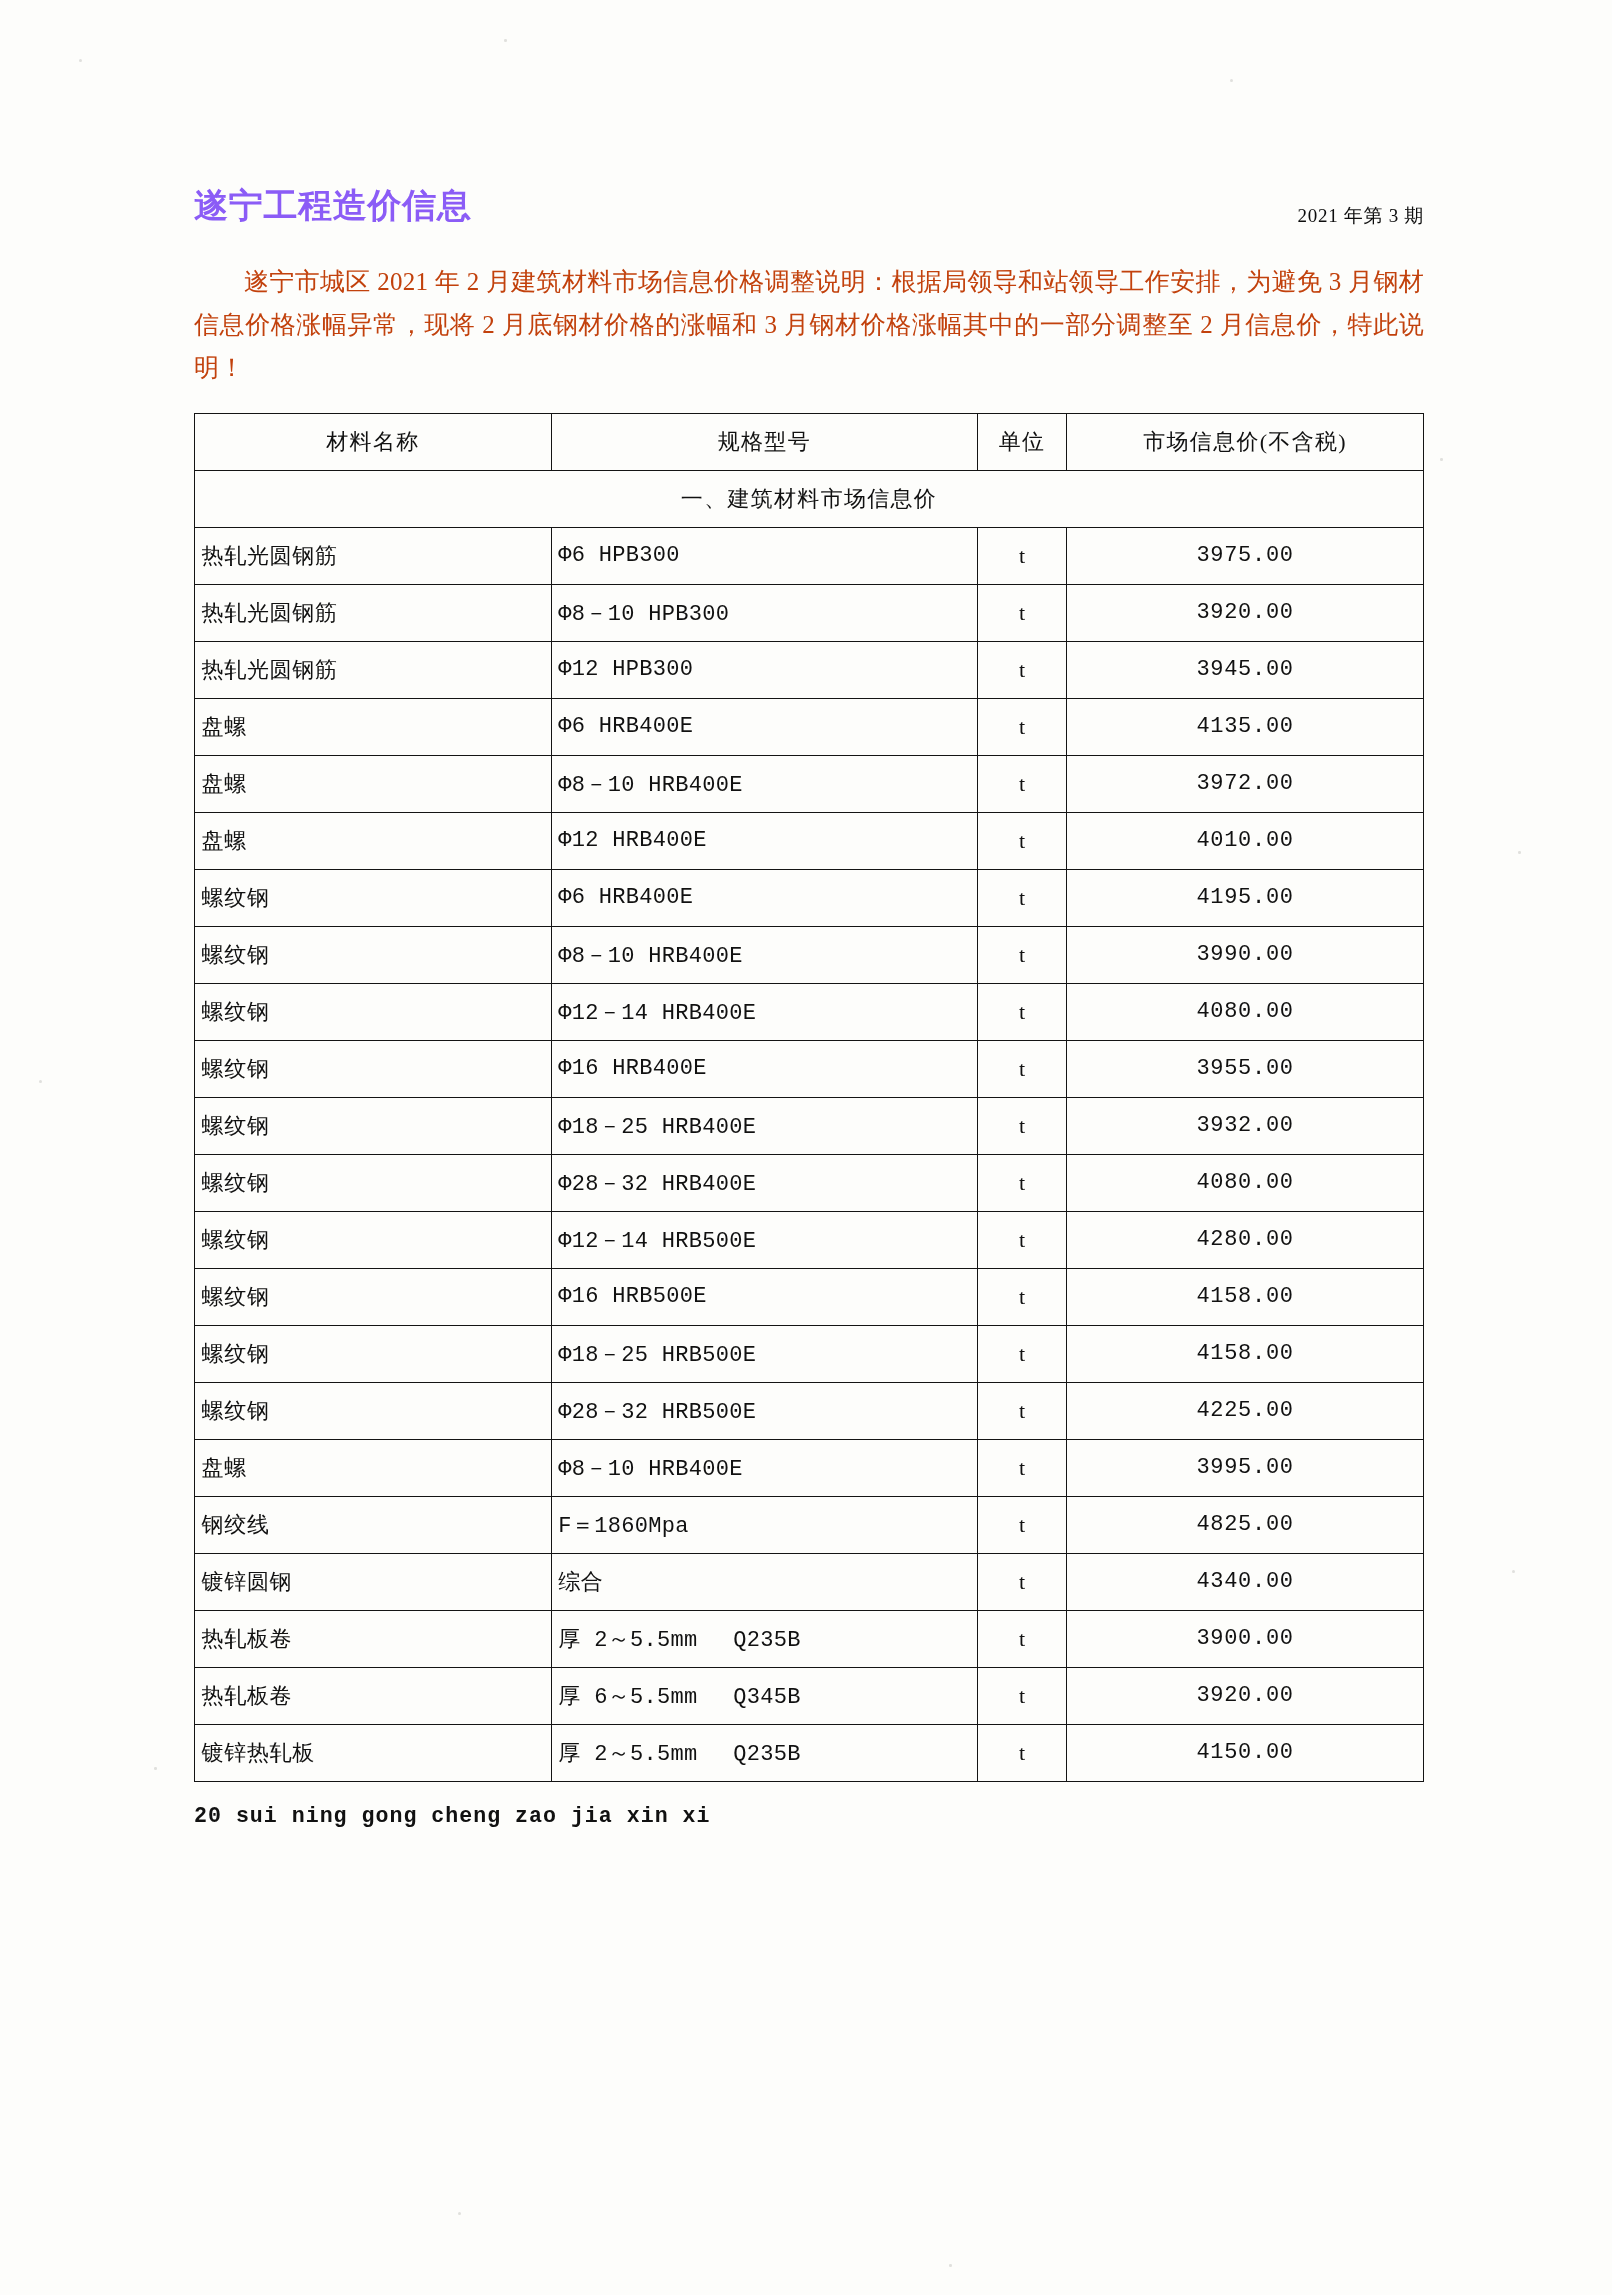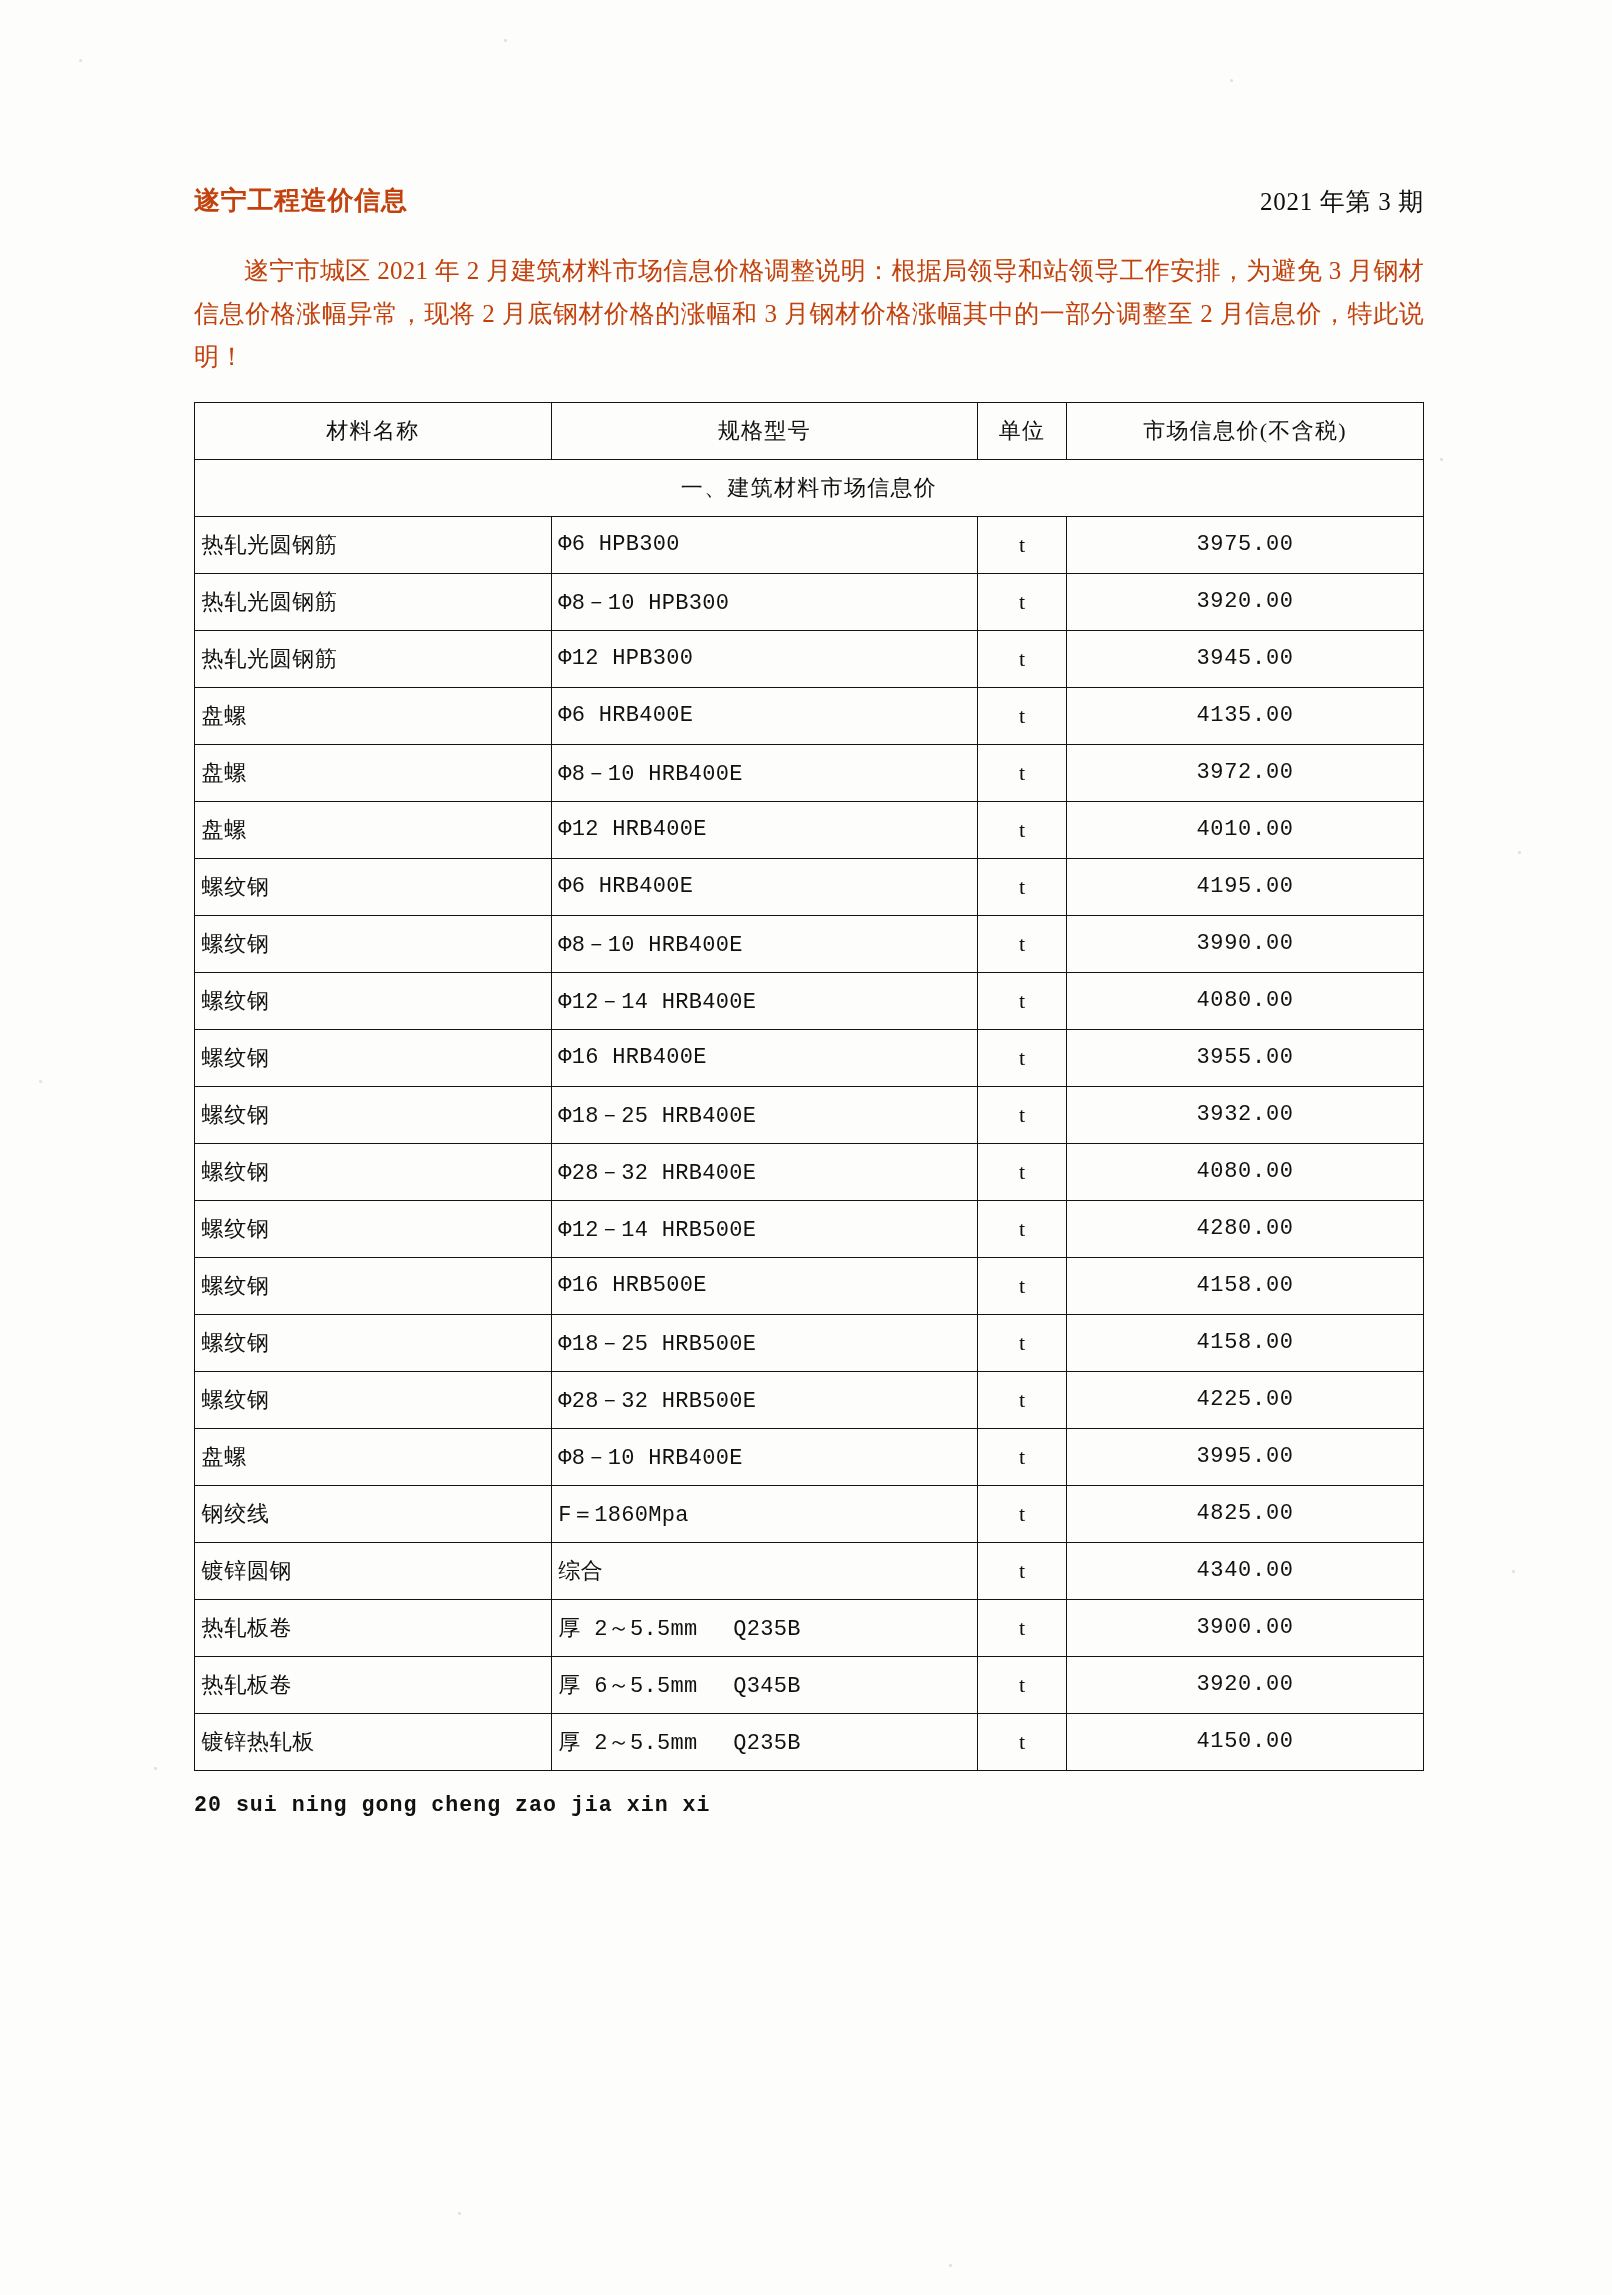--- a/index.html
+++ b/index.html
@@ -32,27 +32,27 @@
   }
   .header {
     display: flex;
     align-items: flex-end;
     justify-content: space-between;
     padding-bottom: 9.2px;
   }
   .header-title {
     font-family: "DejaVu Sans", "Liberation Sans", sans-serif;
     font-weight: bold;
-    font-size: 26px;
+    font-size: 34px;
     letter-spacing: 0.7px;
-    color: #c2410c;
+    color: #8b5cf6;
   }
   .header-issue {
     font-family: "Liberation Serif", serif;
-    font-size: 25px;
+    font-size: 19px;
     color: #0d0d0d;
     letter-spacing: 0.7px;
   }
   .intro {
     margin-top: 22px;
     font-size: 25px;
     line-height: 1.72;
     text-align: justify;
     text-indent: 50px;
     color: #c2410c;

